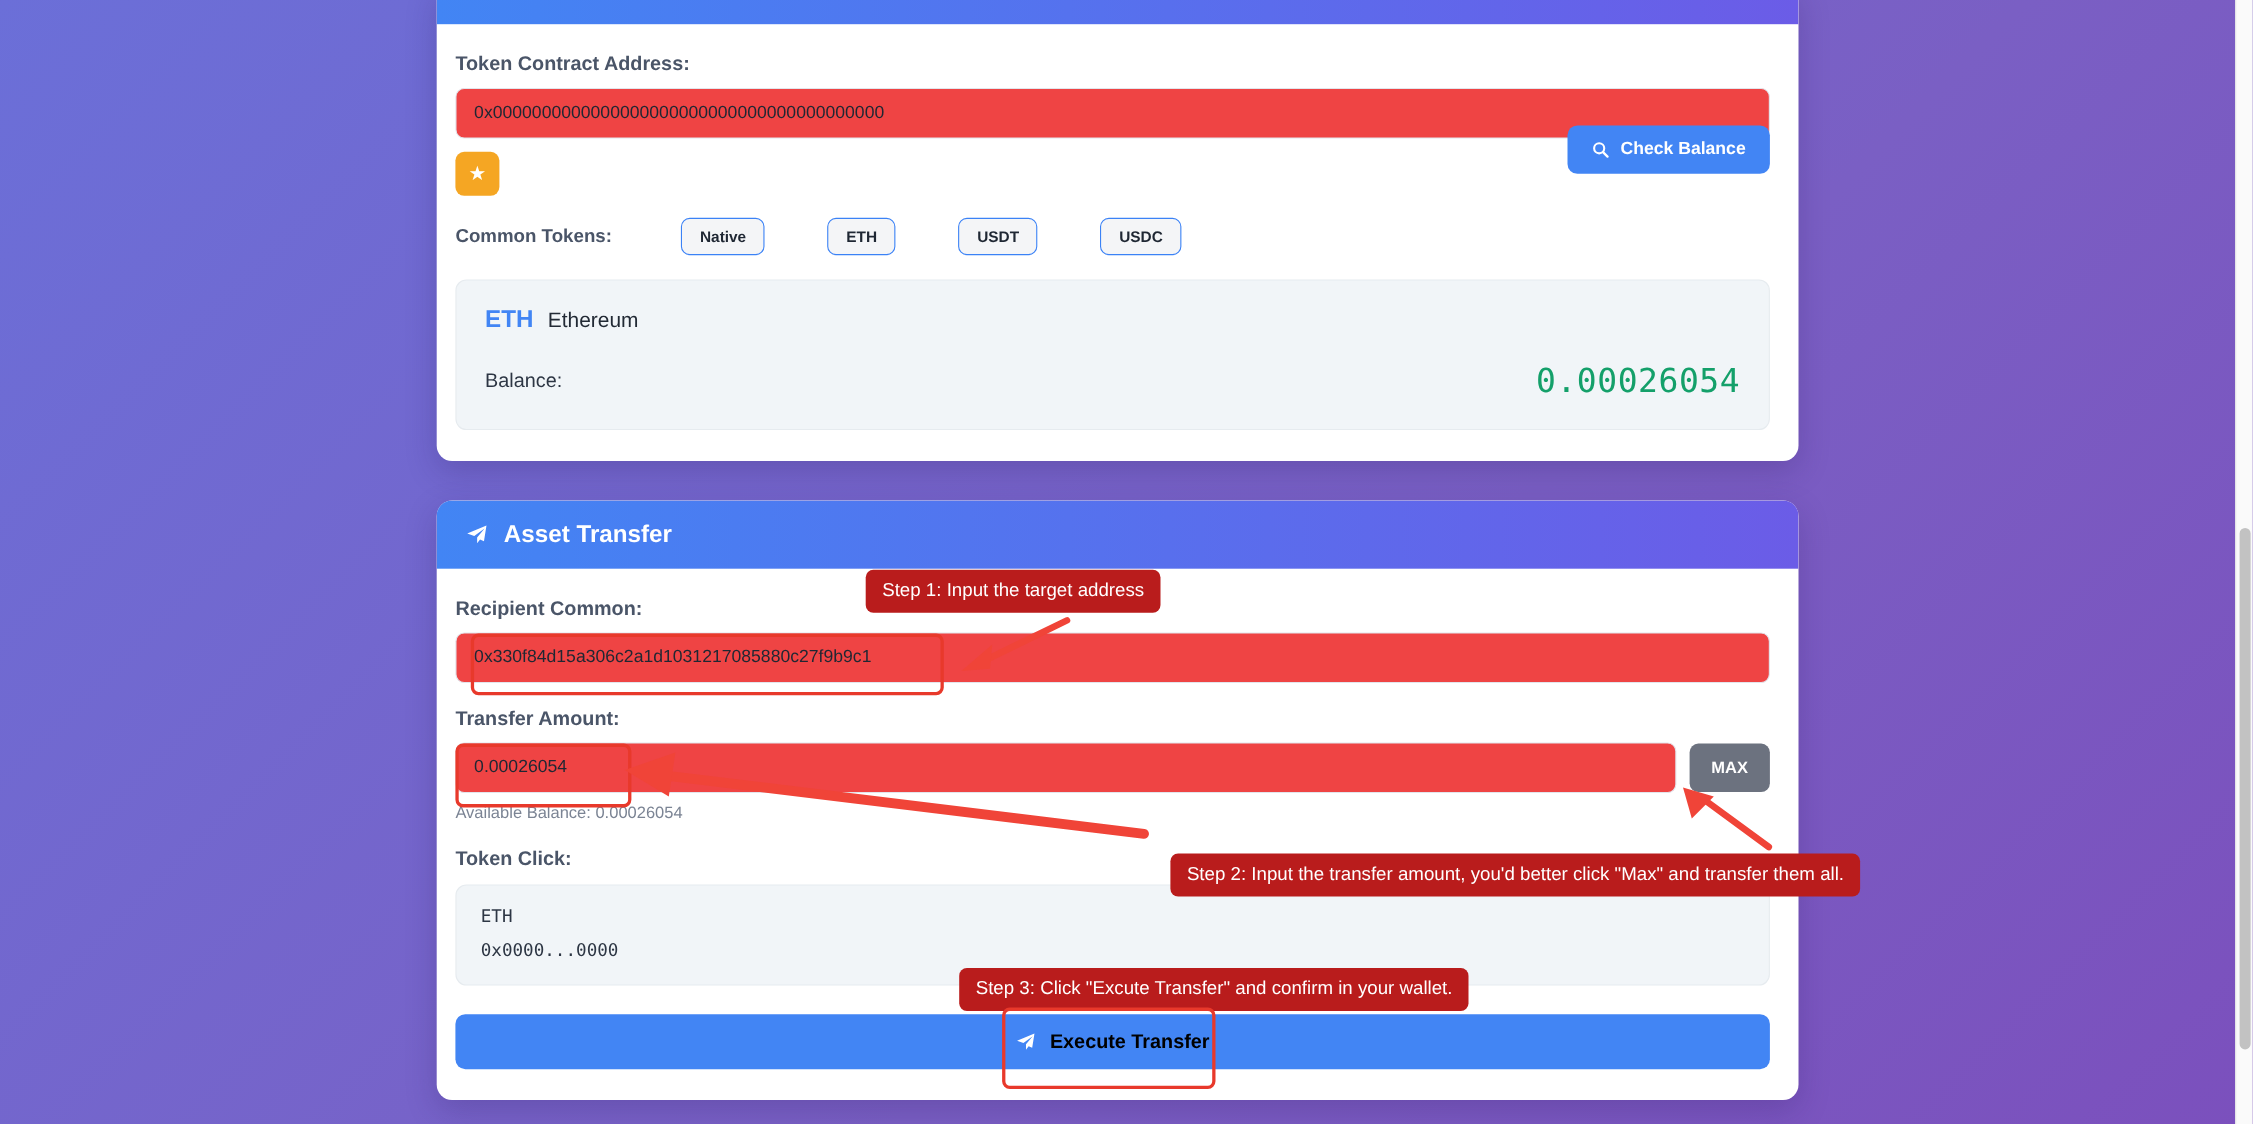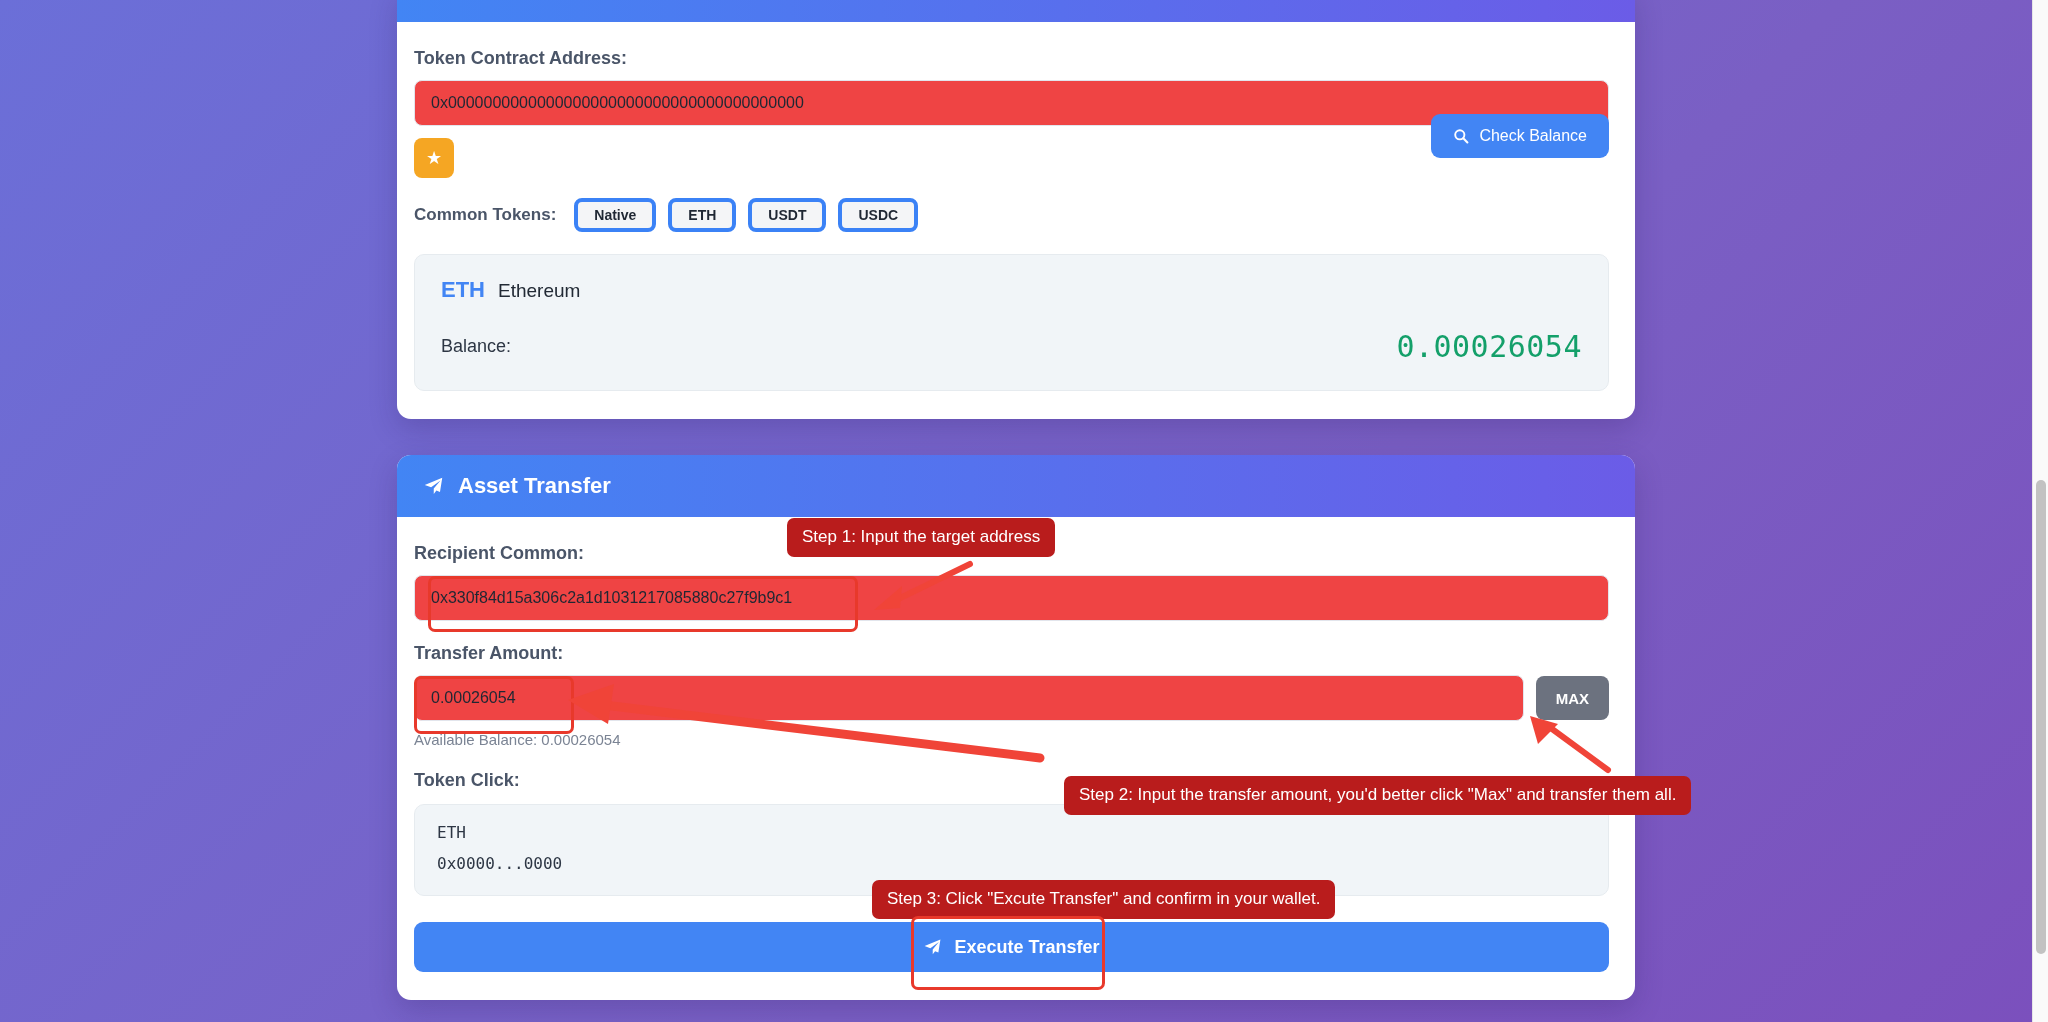--- a/index.html
+++ b/index.html
@@ -89,45 +89,46 @@
     position: absolute;
     right: 26px;
     top: 128px;
     background: #4285f4;
     color: #fff;
     border: none;
     border-radius: 9px;
     height: 44px;
     padding: 0 22px;
     font-size: 16px;
-    font-weight: normal;
+    font-weight: bold;
     display: flex; align-items: center; gap: 10px;
     cursor: pointer;
   }
 
   
   .common-tokens-row {
     display: flex; align-items: center; gap: 12px;
     margin-top: 20px;
   }
   .common-tokens-label {
     font-size: 17px; font-weight: bold; color: #4a5568;
     margin-right: 6px;
   }
   .token-chip {
     background: #f4f5f7;
-    border: 4px solid #3b82f6;
+    border: 1px solid #3b82f6;
     border-radius: 8px;
     height: 34px;
     padding: 0 16px;
     font-size: 14px;
     font-weight: bold;
     color: #1f2733;
     display: flex; align-items: center;
     cursor: pointer;
+    margin-left: 45px;
   }
 
   
   .balance-panel {
     margin-top: 22px;
     background: #f1f5f8;
     border: 1px solid #e6ebef;
     border-radius: 10px;
     padding: 22px 26px 26px 26px;
   }
@@ -179,21 +180,21 @@
   .token-info-box .ti-addr {
     font-family: "DejaVu Sans Mono", monospace;
     font-size: 16px; color: #2d3644;
     margin-top: 12px;
   }
   .execute-btn {
     margin-top: 26px;
     width: 100%;
     height: 50px;
     background: #4285f4;
-    color: #ffffff;
+    color: #000000;
     border: none;
     border-radius: 9px;
     font-size: 18px;
     font-weight: bold;
     display: flex; align-items: center; justify-content: center; gap: 12px;
     cursor: pointer;
   }
 
   .mt-20 { margin-top: 22px; }
 

